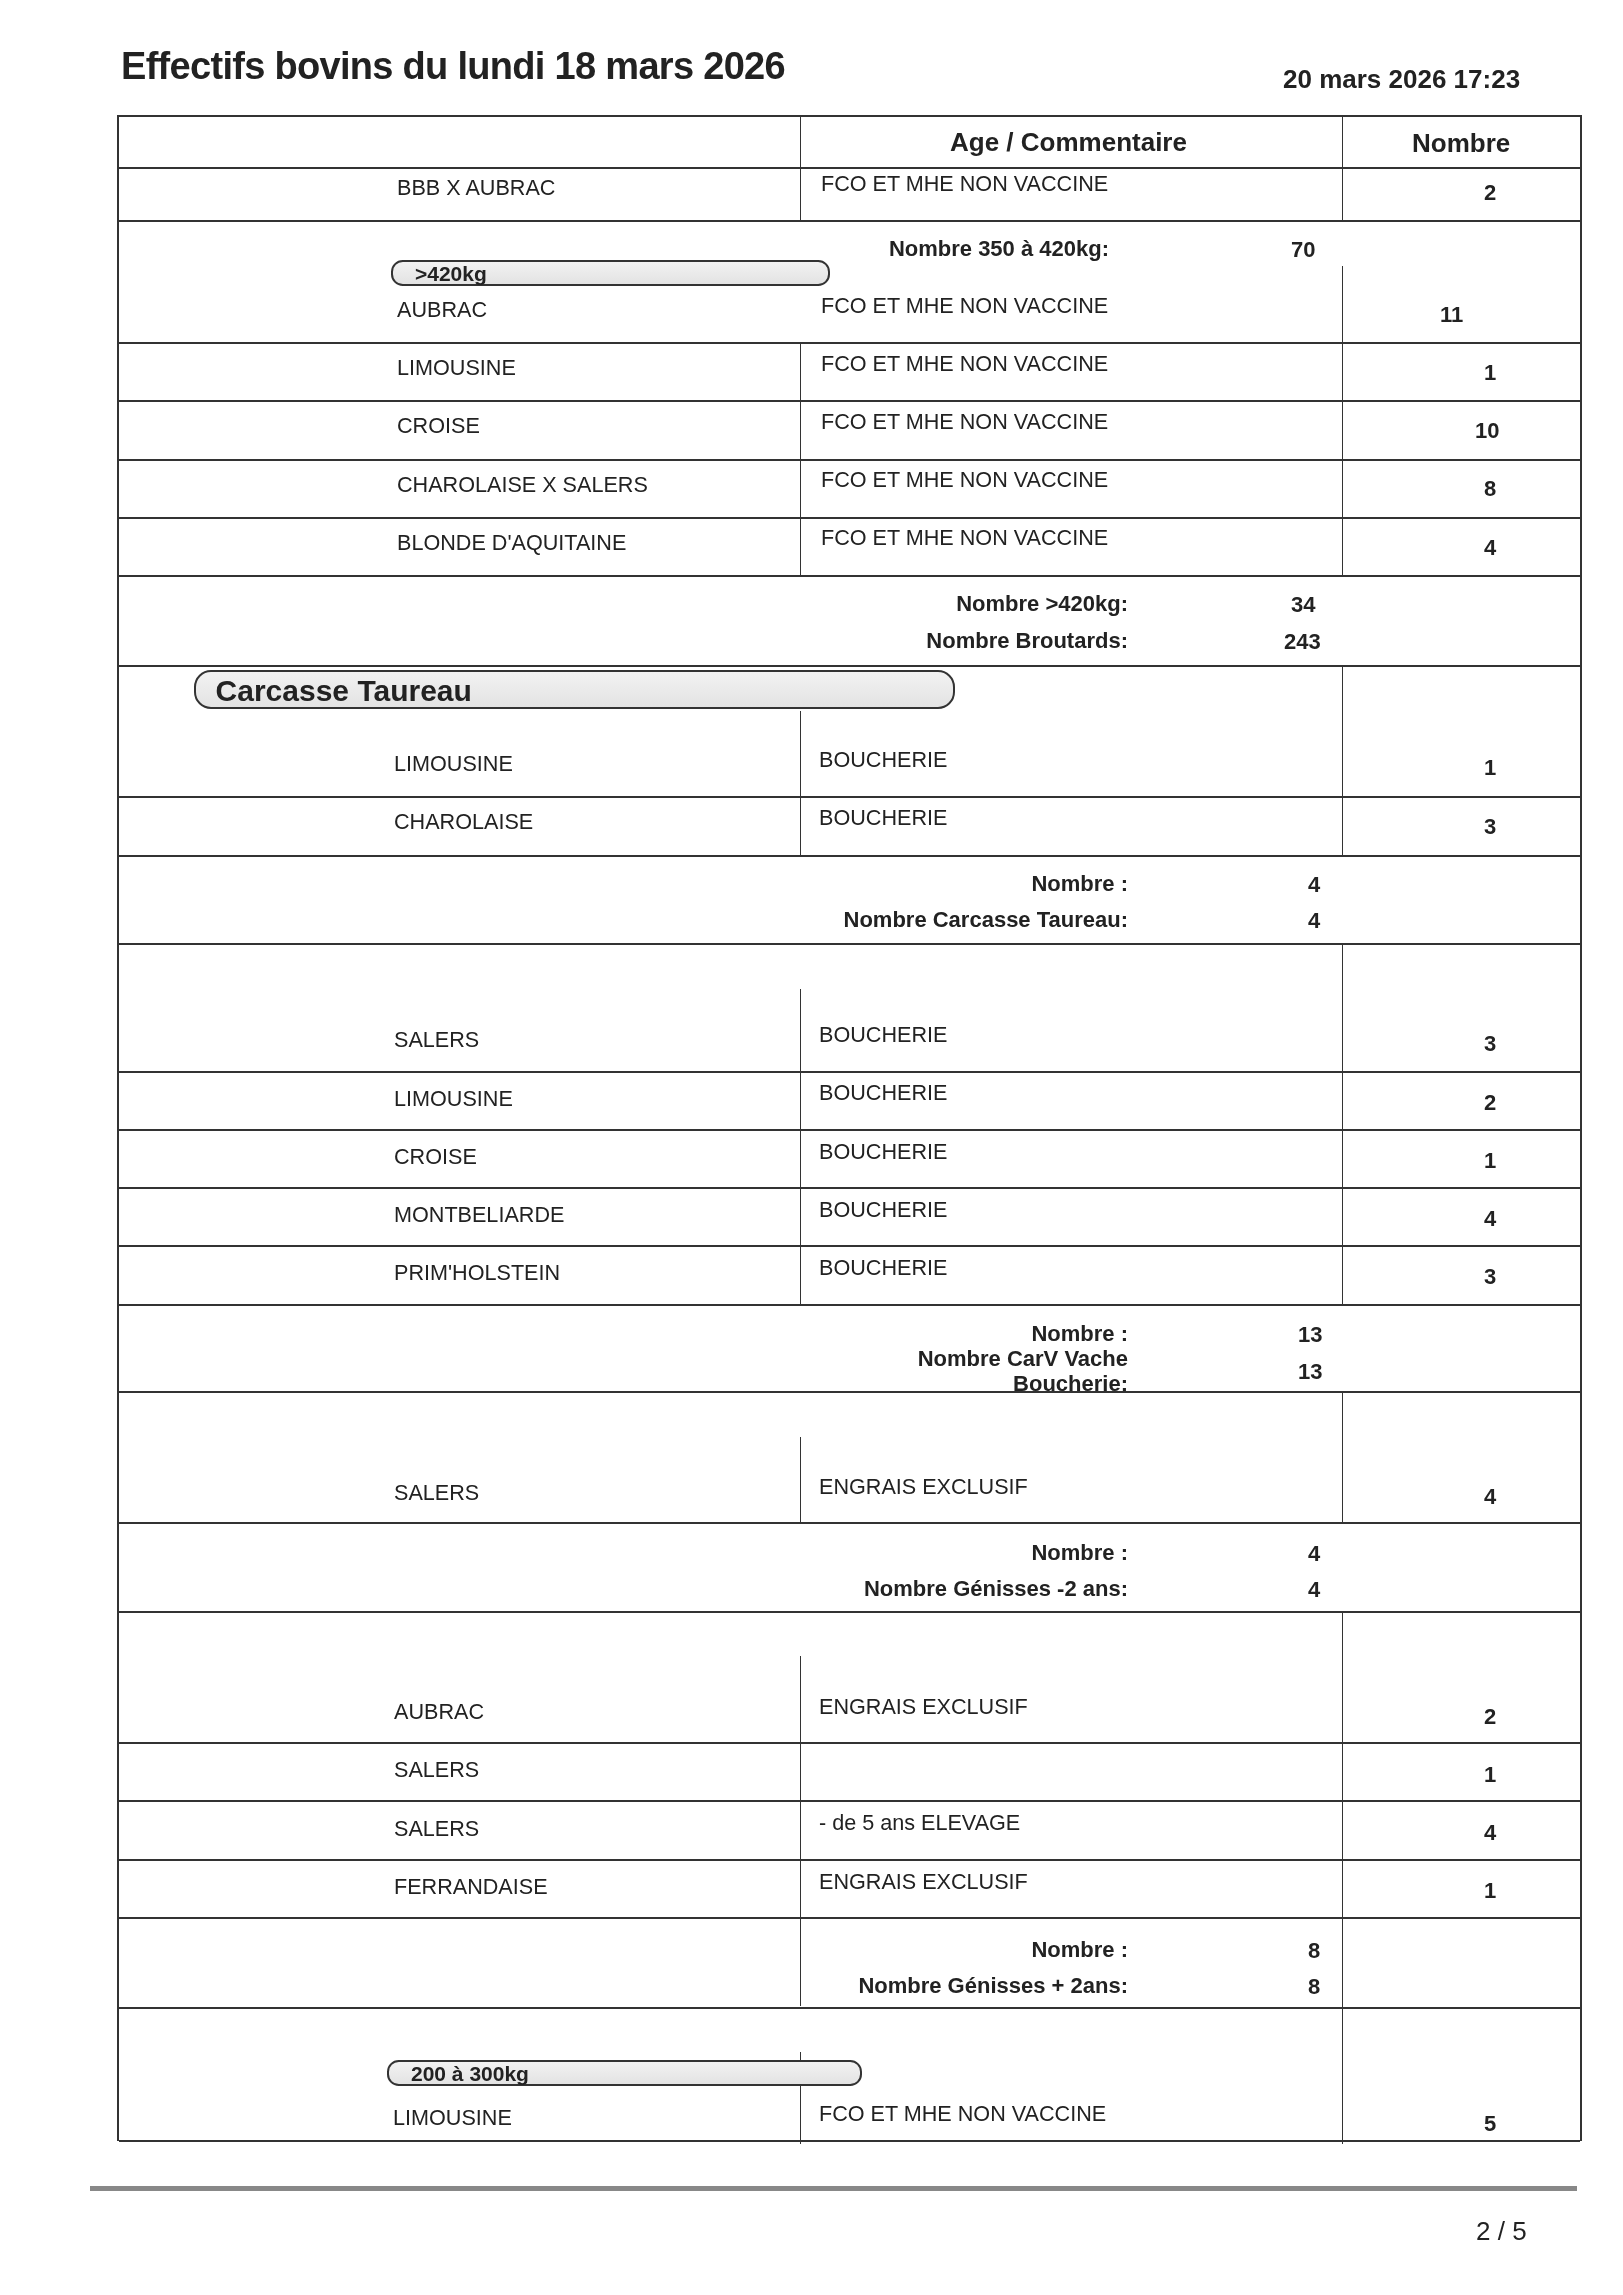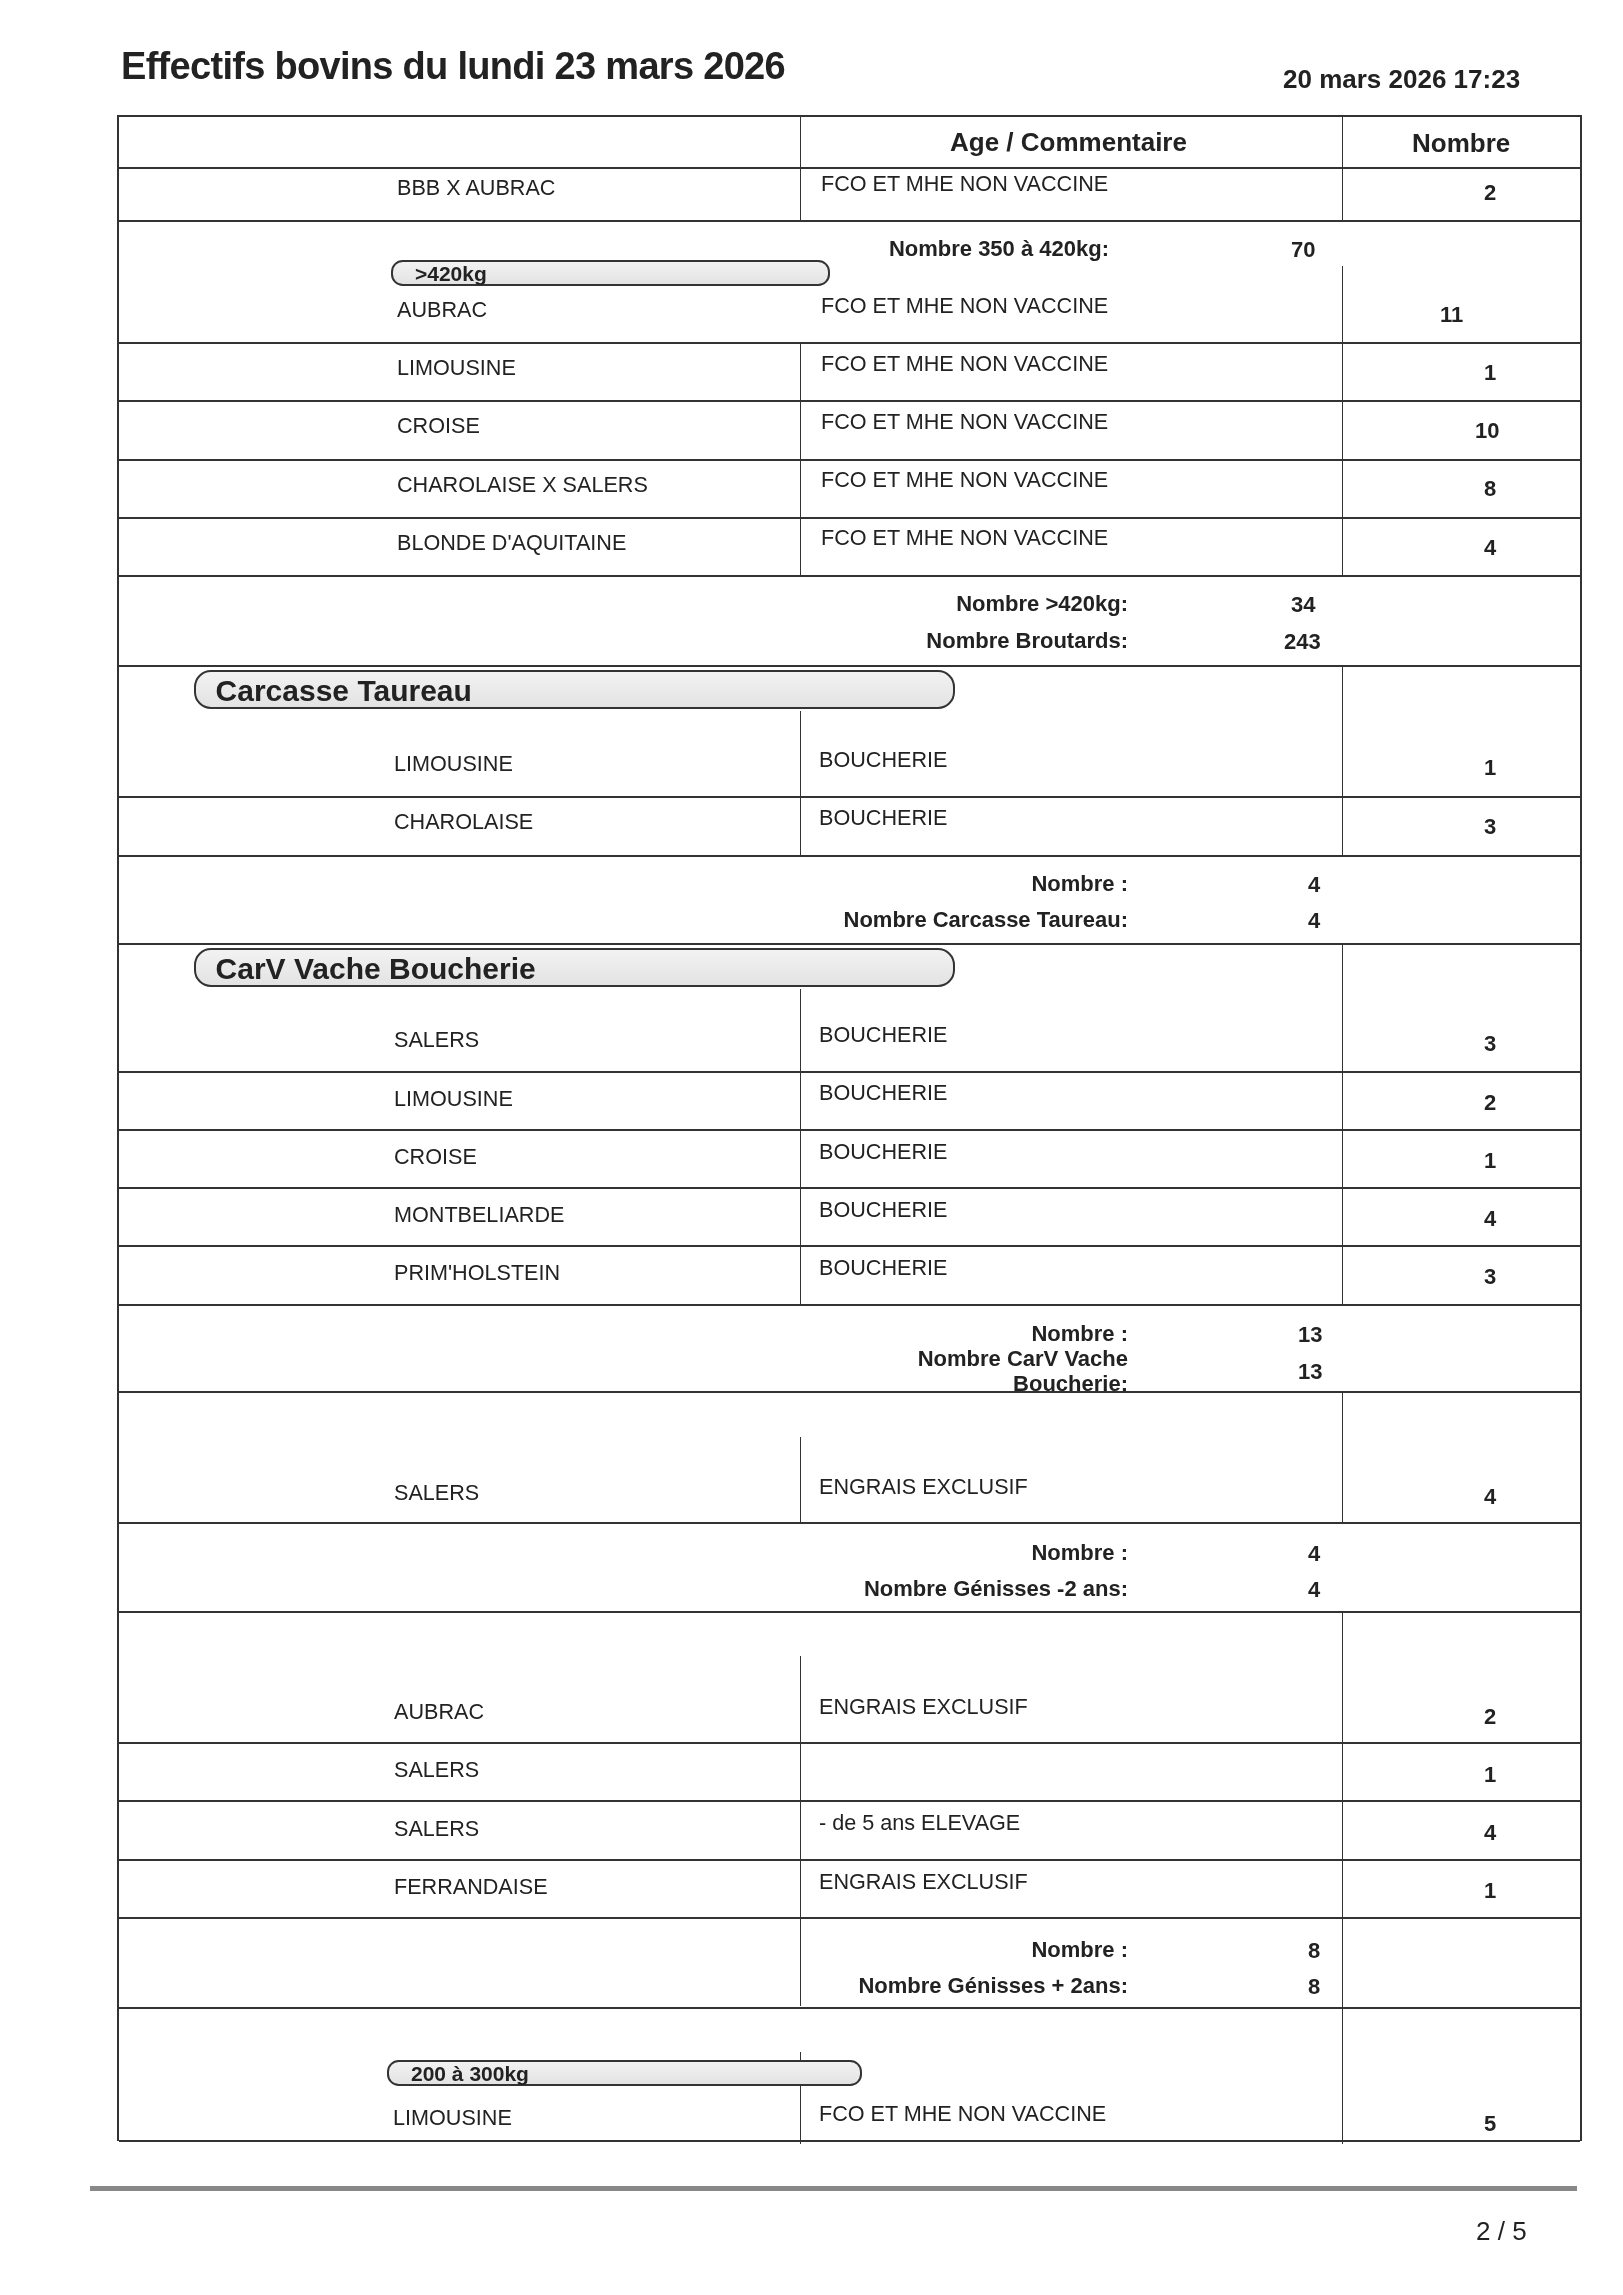--- a/index.html
+++ b/index.html
@@ -18,21 +18,21 @@
   .pill.big{height:39px;text-align:center;}
   .pill.big span{font-size:30px;top:2px;}
   .pill.small{height:26px;border-radius:11.8px;}
   .pill.small span{font-size:21px;top:0;left:22px;}
   .footline{position:absolute;left:90px;top:2186px;width:1487px;height:5.2px;background:#888;}
   .page{position:absolute;left:1476px;top:2216px;font-size:26px;font-weight:normal;}
 </style>
 </head>
 <body>
 
-<div class="title">Effectifs bovins du lundi 23 mars 2026</div>
+<div class="title">Effectifs bovins du lundi 18 mars 2026</div>
 <div class="stamp">20 mars 2026  17:23</div>
 
 <div class="table">
 
   <div class="hline" style="top:0"></div>
   <div class="hline" style="top:52px"></div>
   <div class="hline" style="top:105px"></div>
   <div class="hline" style="top:227px"></div>
   <div class="hline" style="top:285px"></div>
   <div class="hline" style="top:344px"></div>
@@ -121,23 +121,20 @@
 
   <div class="txt" style="left:275px;top:694px">CHAROLAISE</div>
   <div class="txt" style="left:700px;top:690px">BOUCHERIE</div>
   <div class="num" style="left:1365px;top:699px">3</div>
 
   <div class="lbl" style="right:452px;top:756px">Nombre :</div>
   <div class="num" style="left:1189px;top:757px">4</div>
   <div class="lbl" style="right:452px;top:792px">Nombre Carcasse Taureau:</div>
   <div class="num" style="left:1189px;top:793px">4</div>
 
-  <div class="pill big" style="left:75px;top:833px;width:761px">
-      <span>CarV Vache Boucherie</span>
-    </div>
 
   <div class="txt" style="left:275px;top:912px">SALERS</div>
   <div class="txt" style="left:700px;top:907px">BOUCHERIE</div>
   <div class="num" style="left:1365px;top:916px">3</div>
 
   <div class="txt" style="left:275px;top:971px">LIMOUSINE</div>
   <div class="txt" style="left:700px;top:965px">BOUCHERIE</div>
   <div class="num" style="left:1365px;top:975px">2</div>
 
   <div class="txt" style="left:275px;top:1029px">CROISE</div>

